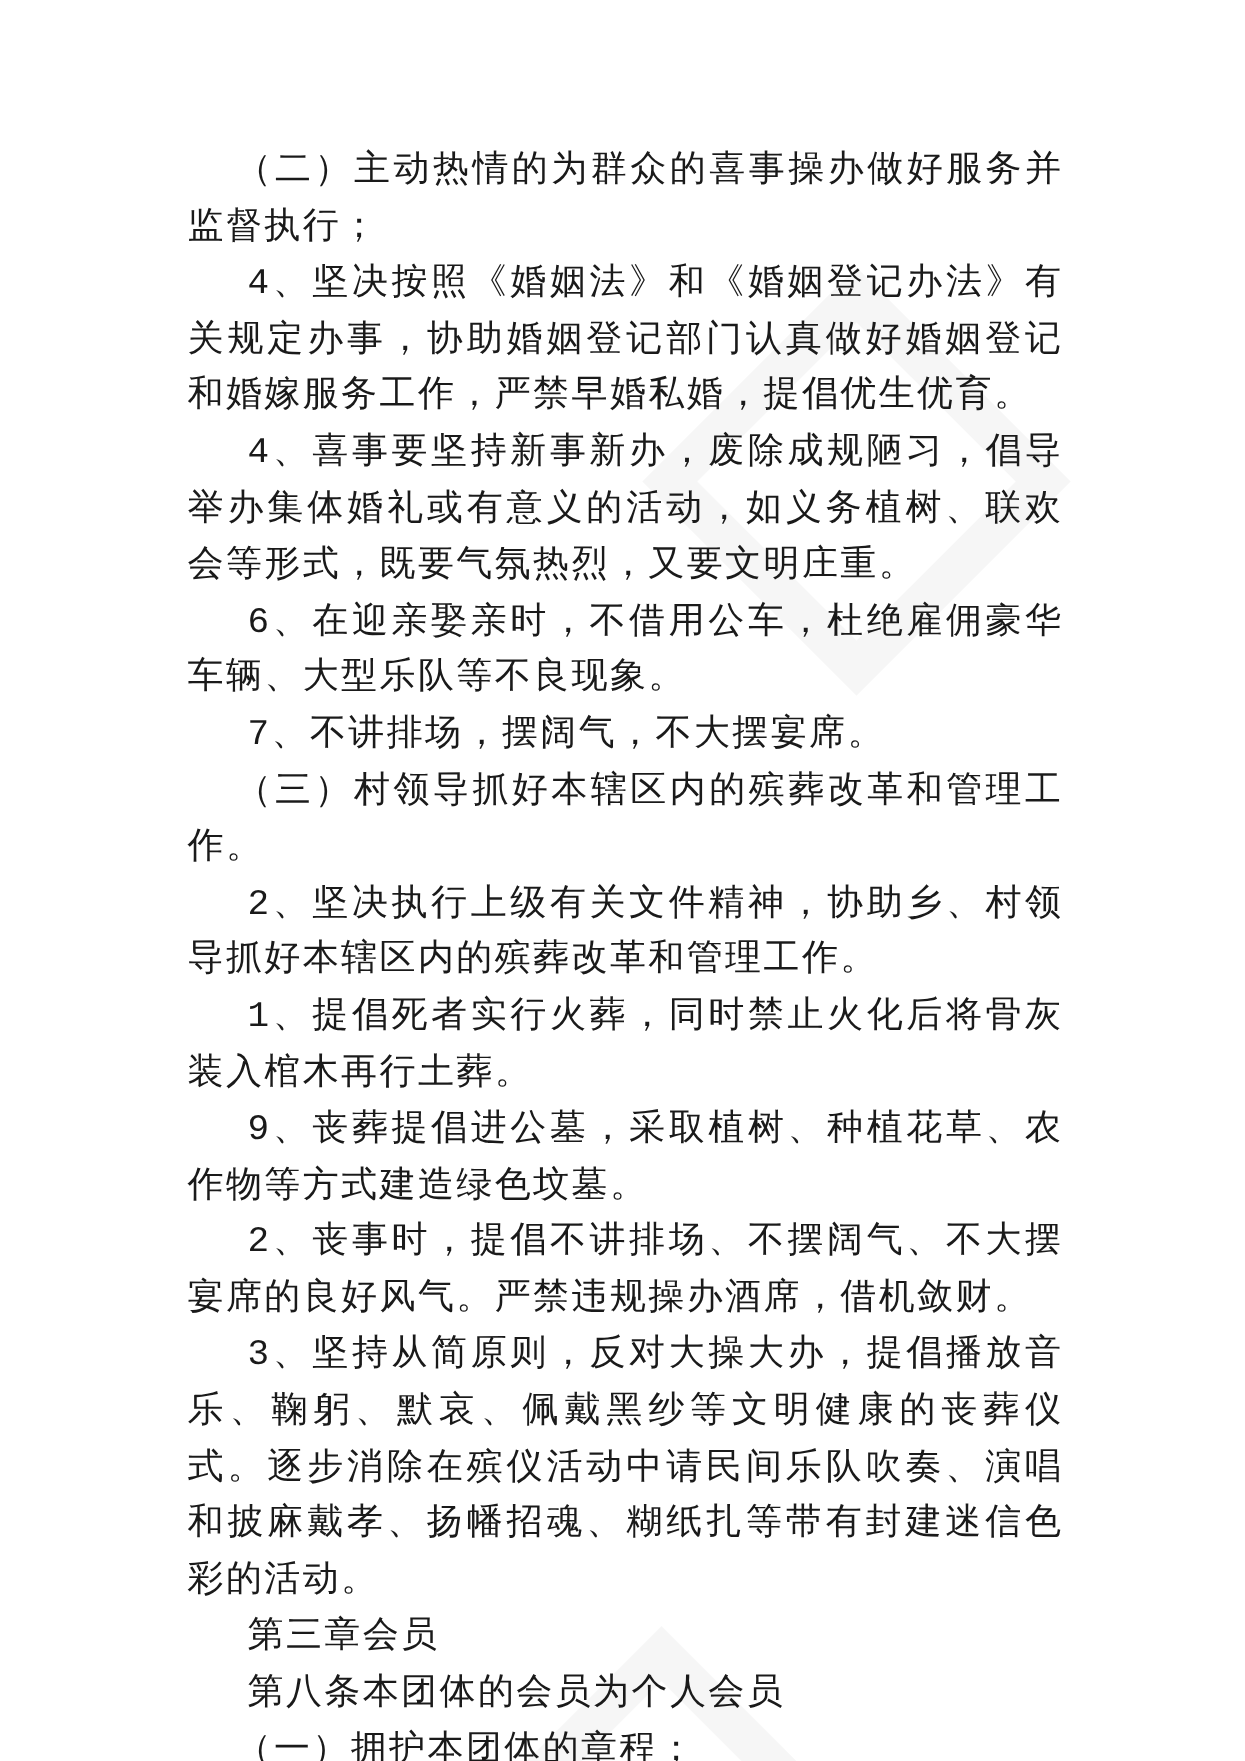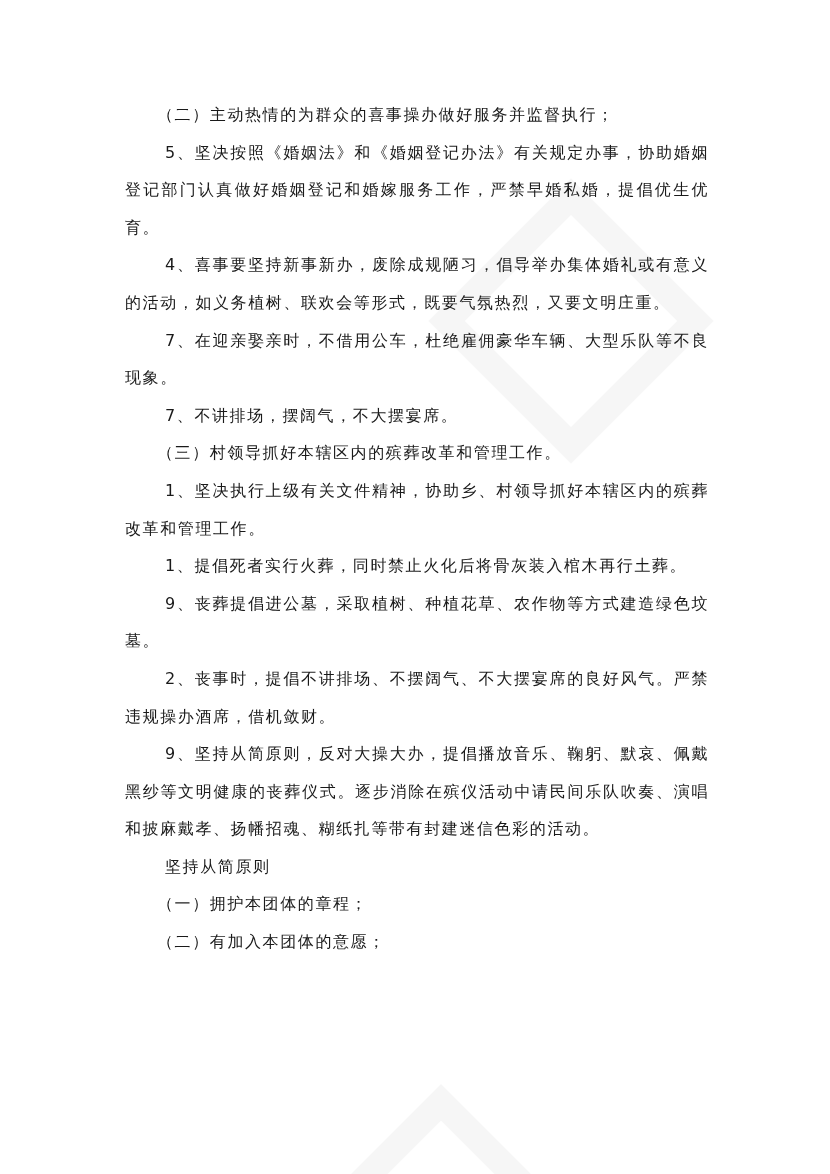--- a/index.html
+++ b/index.html
@@ -1,39 +1,40 @@
 <!DOCTYPE html>
 <html><head>
 <meta charset="utf-8">
 <style>
   html, body { margin:0; padding:0; }
   body { width:830px; height:1174px; background:#ffffff; position:relative; overflow:hidden;
          font-family:"DejaVu Sans","Liberation Sans",sans-serif; color:#1a1a1a; }
   .page { position:absolute; left:125px; top:96px; width:584px; }
-  .p { font-size:16px; line-height:37.6px; margin:0; letter-spacing:1.6px; text-align:justify; }
+  .p { font-size:24px; line-height:37.6px; margin:0; letter-spacing:1.6px; text-align:justify;font-family:Liberation Mono, monospace; }
   .ind2 { text-indent:40px; }
   .ind1 { text-indent:40px; }
   .ind1p { text-indent:32px; }
   .wm { position:absolute; border:26px solid rgba(0,0,0,0.035); transform:rotate(45deg); pointer-events:none; }
 </style>
 </head>
 <body>
 
 <div class="wm" style="left:470px;top:220px;width:150px;height:150px;"></div>
 <div class="wm" style="left:330px;top:1130px;width:170px;height:170px;"></div>
 
 <div class="page">
   <p class="p ind1p">（二）主动热情的为群众的喜事操办做好服务并监督执行；</p>
-  <p class="p ind2">5、坚决按照《婚姻法》和《婚姻登记办法》有关规定办事，协助婚姻登记部门认真做好婚姻登记和婚嫁服务工作，严禁早婚私婚，提倡优生优育。</p>
+  <p class="p ind2">4、坚决按照《婚姻法》和《婚姻登记办法》有关规定办事，协助婚姻登记部门认真做好婚姻登记和婚嫁服务工作，严禁早婚私婚，提倡优生优育。</p>
   <p class="p ind2">4、喜事要坚持新事新办，废除成规陋习，倡导举办集体婚礼或有意义的活动，如义务植树、联欢会等形式，既要气氛热烈，又要文明庄重。</p>
-  <p class="p ind2">7、在迎亲娶亲时，不借用公车，杜绝雇佣豪华车辆、大型乐队等不良现象。</p>
+  <p class="p ind2">6、在迎亲娶亲时，不借用公车，杜绝雇佣豪华车辆、大型乐队等不良现象。</p>
   <p class="p ind2">7、不讲排场，摆阔气，不大摆宴席。</p>
   <p class="p ind1p">（三）村领导抓好本辖区内的殡葬改革和管理工作。</p>
-  <p class="p ind2">1、坚决执行上级有关文件精神，协助乡、村领导抓好本辖区内的殡葬改革和管理工作。</p>
+  <p class="p ind2">2、坚决执行上级有关文件精神，协助乡、村领导抓好本辖区内的殡葬改革和管理工作。</p>
   <p class="p ind2">1、提倡死者实行火葬，同时禁止火化后将骨灰装入棺木再行土葬。</p>
   <p class="p ind2">9、丧葬提倡进公墓，采取植树、种植花草、农作物等方式建造绿色坟墓。</p>
   <p class="p ind2">2、丧事时，提倡不讲排场、不摆阔气、不大摆宴席的良好风气。严禁违规操办酒席，借机敛财。</p>
-  <p class="p ind2">9、坚持从简原则，反对大操大办，提倡播放音乐、鞠躬、默哀、佩戴黑纱等文明健康的丧葬仪式。逐步消除在殡仪活动中请民间乐队吹奏、演唱和披麻戴孝、扬幡招魂、糊纸扎等带有封建迷信色彩的活动。</p>
-  <p class="p ind1">坚持从简原则</p>
+  <p class="p ind2">3、坚持从简原则，反对大操大办，提倡播放音乐、鞠躬、默哀、佩戴黑纱等文明健康的丧葬仪式。逐步消除在殡仪活动中请民间乐队吹奏、演唱和披麻戴孝、扬幡招魂、糊纸扎等带有封建迷信色彩的活动。</p>
+  <p class="p ind1">第三章会员</p>
+  <p class="p ind1">第八条本团体的会员为个人会员</p>
   <p class="p ind1p">（一）拥护本团体的章程；</p>
   <p class="p ind1p">（二）有加入本团体的意愿；</p>
 
 </div>
 
 </body></html>

